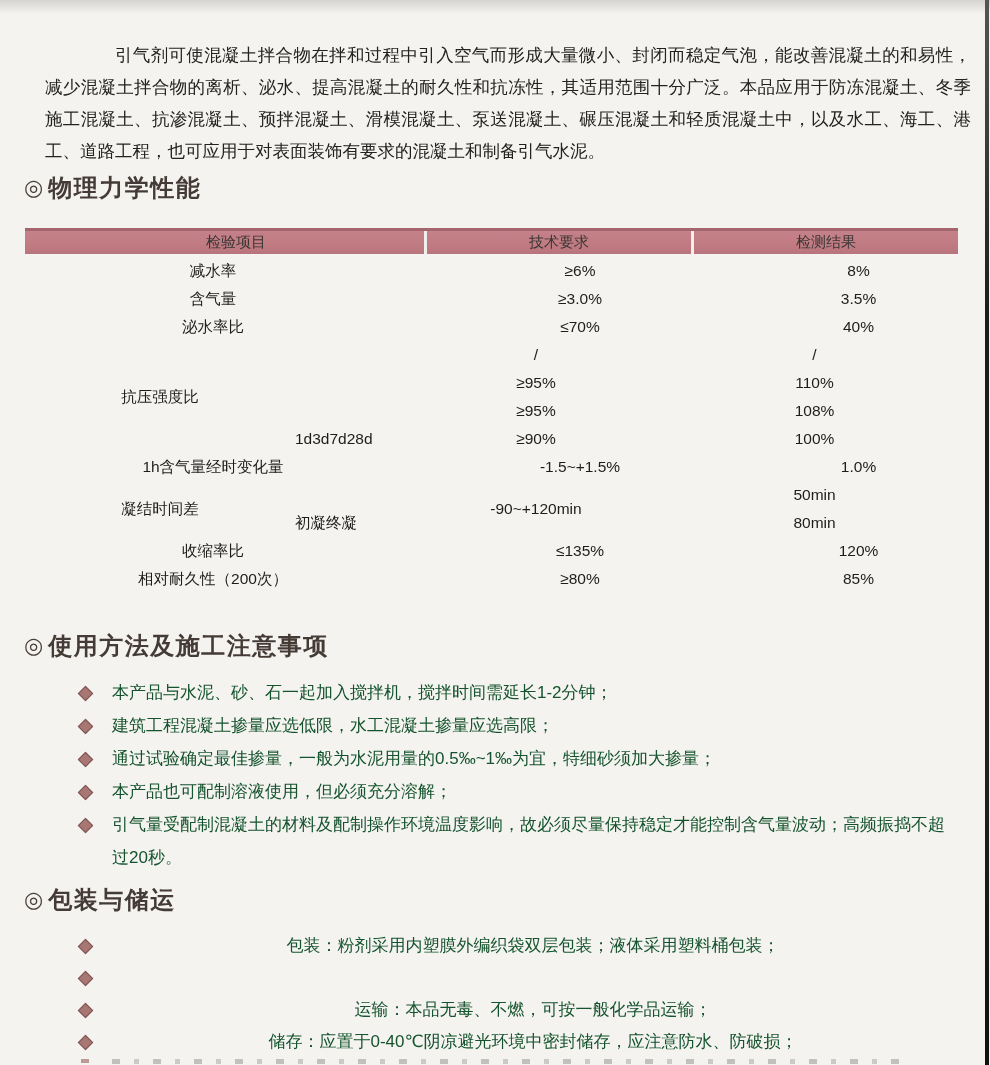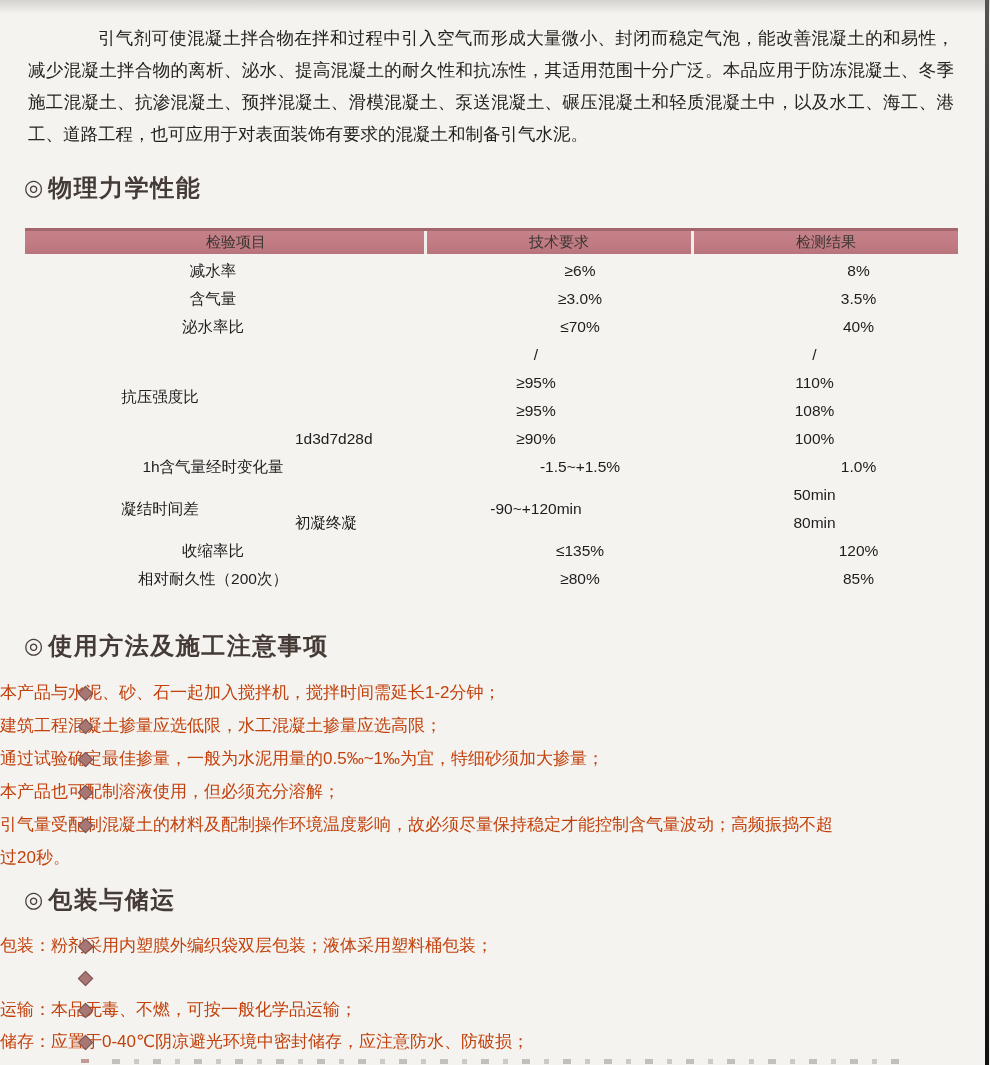--- a/index.html
+++ b/index.html
@@ -14,21 +14,21 @@
   
   .top-shade{position:absolute;top:0;left:0;right:0;height:14px;
     background:linear-gradient(180deg,rgba(140,138,134,0.30),rgba(140,138,134,0));}
   .right-edge{position:absolute;top:0;left:985px;width:4px;height:1065px;
     background:linear-gradient(180deg,#555 0%,#1c1c1c 30%,#232323 70%,#111 100%);}
 
   
   .intro{
     position:absolute;top:22px;left:28px;width:926px;
     font-size:17.5px;line-height:32px;text-align:justify;
-    text-indent:70px;color:#242220;margin:0;font-weight:500;
+    text-indent:70px;color:#242220;margin:17px;font-weight:500;
   }
 
   
   .sec-heading{
     position:absolute;left:24px;margin:0;
     font-size:24px;font-weight:bold;color:#453b36;letter-spacing:1.5px;
     display:flex;align-items:center;
   }
   .sec-heading .marker{font-size:22px;font-weight:normal;margin-right:5px;color:#4a403b;letter-spacing:0;}
   .h-physical{top:172px;}
@@ -54,25 +54,25 @@
   .g-sub{flex:1;display:flex;flex-direction:row;align-items:flex-end;}
   .gcol{display:flex;flex-direction:column;}
   .g2{width:270px;}
   .g3{flex:1;}
   .srow{height:28px;display:flex;align-items:center;justify-content:center;}
   .gspan{align-items:center;justify-content:center;display:flex;}
 
   
   .blist{position:absolute;left:0;width:990px;}
   .usage-list{top:676px;}
-  .packaging-list{top:930px;}
+  .packaging-list{top:930px;text-align:center;}
   .li{position:relative;min-height:33px;}
   .usage-list .li{line-height:33px;}
   .packaging-list .li{line-height:32px;min-height:32px;}
-  .litext{display:block;width:842px;font-size:17px;color:#c2410c;font-weight:500;}
+  .litext{display:block;margin-left:112px;width:842px;font-size:17px;color:#14532d;font-weight:500;}
   .dia{
     position:absolute;left:80px;top:12px;width:9px;height:9px;
     background:#a87673;border:1px solid #7d5351;
     transform:rotate(45deg);
   }
   .packaging-list .dia{top:11px;}
 
   
   .cutoff-line{
     position:absolute;top:1059px;left:112px;width:800px;height:5px;

